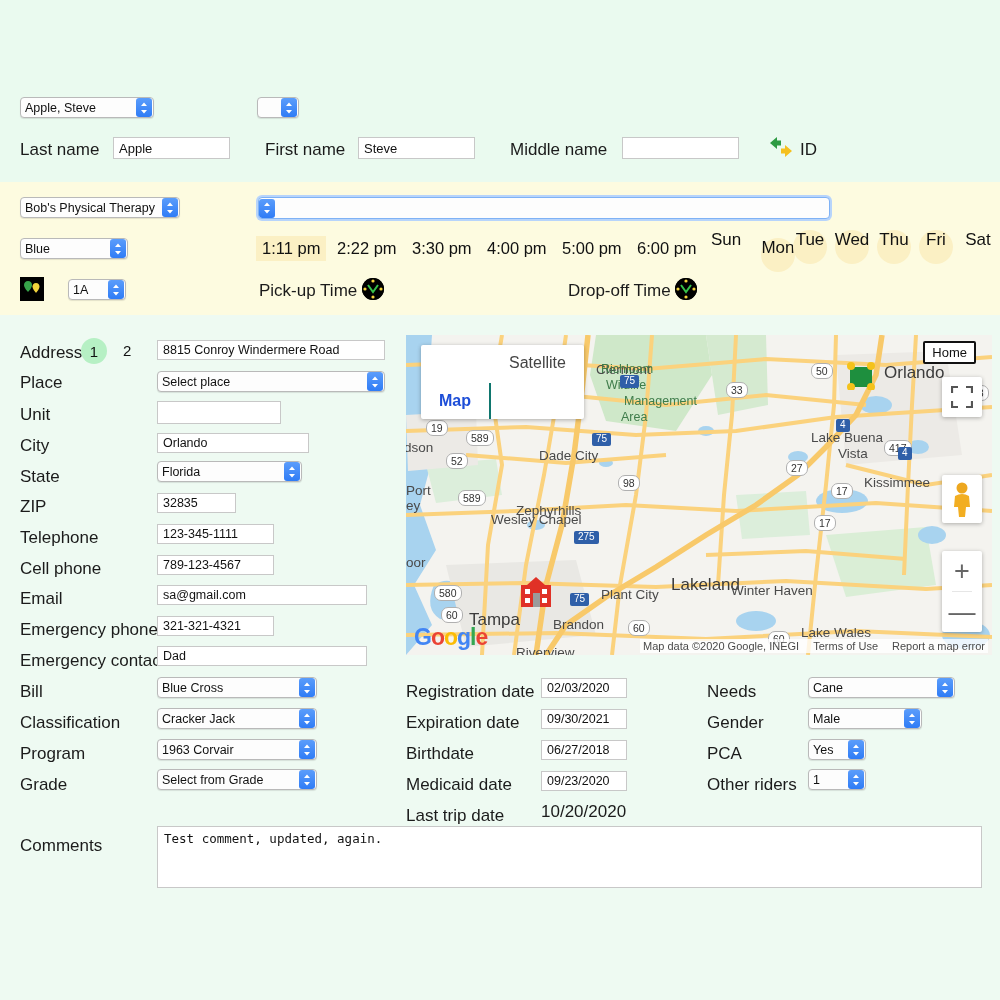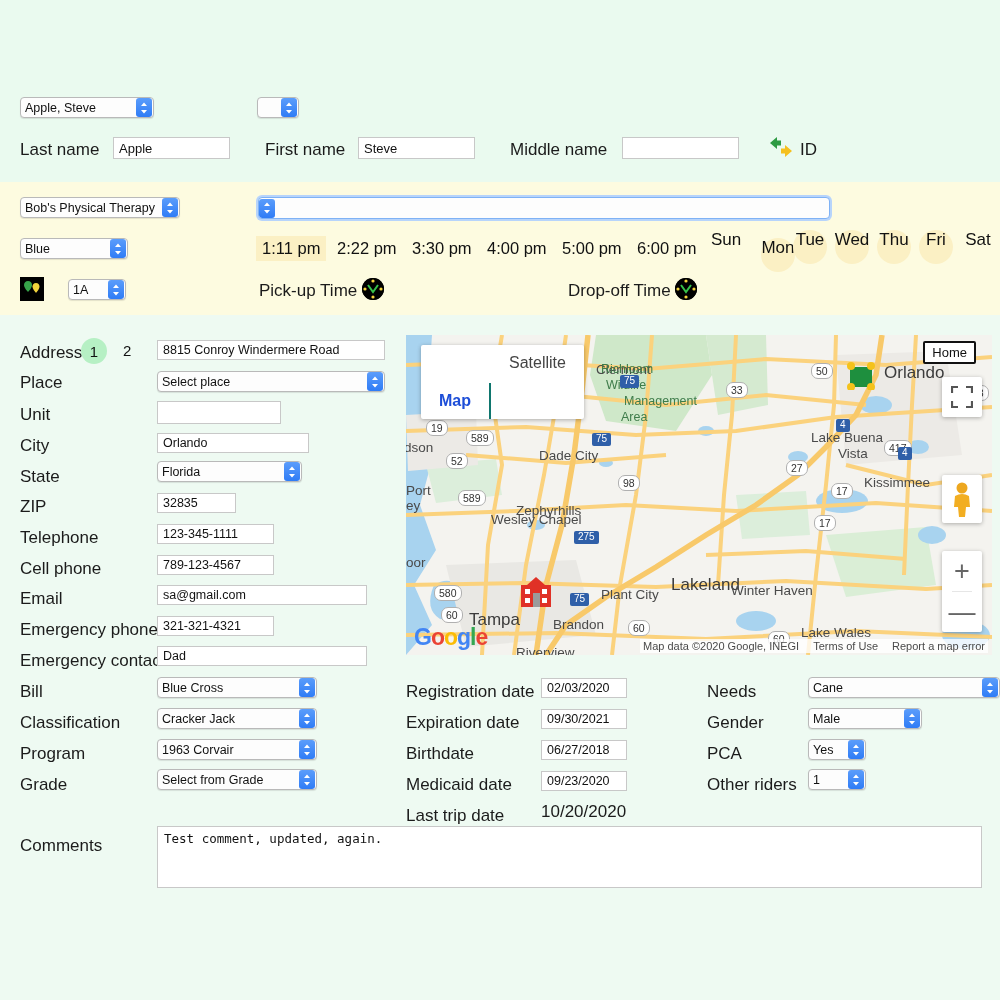--- a/index.html
+++ b/index.html
@@ -362,21 +362,21 @@
 <div class="lbl" style="position:absolute; left:406px; top:744px;">Birthdate</div>
 <div class="tin" style="left:541px; top:740px; width:86px;">06/27/2018</div>
 
 <div class="lbl" style="position:absolute; left:406px; top:775px;">Medicaid date</div>
 <div class="tin" style="left:541px; top:771px; width:86px;">09/23/2020</div>
 
 <div class="lbl" style="position:absolute; left:406px; top:806px;">Last trip date</div>
 <div class="lbl" style="position:absolute; left:541px; top:802px; font-size:17px;">10/20/2020</div>
 
 <div class="lbl" style="position:absolute; left:707px; top:682px;">Needs</div>
-<div class="sel" style="left:808px; top:677px; width:192px;">
+<div class="sel" style="left:808px; top:677px; width:147px;">
   <span class="txt">Cane</span>
   <span class="stepper">
     <svg width="10" height="14" viewBox="0 0 10 14">
         <path d="M5 1.5 L8 5 L2 5 Z" fill="#fff"></path>
         <path d="M5 12.5 L8 9 L2 9 Z" fill="#fff"></path>
       </svg>
   </span>
 </div>
 
 <div class="lbl" style="position:absolute; left:707px; top:713px;">Gender</div>

